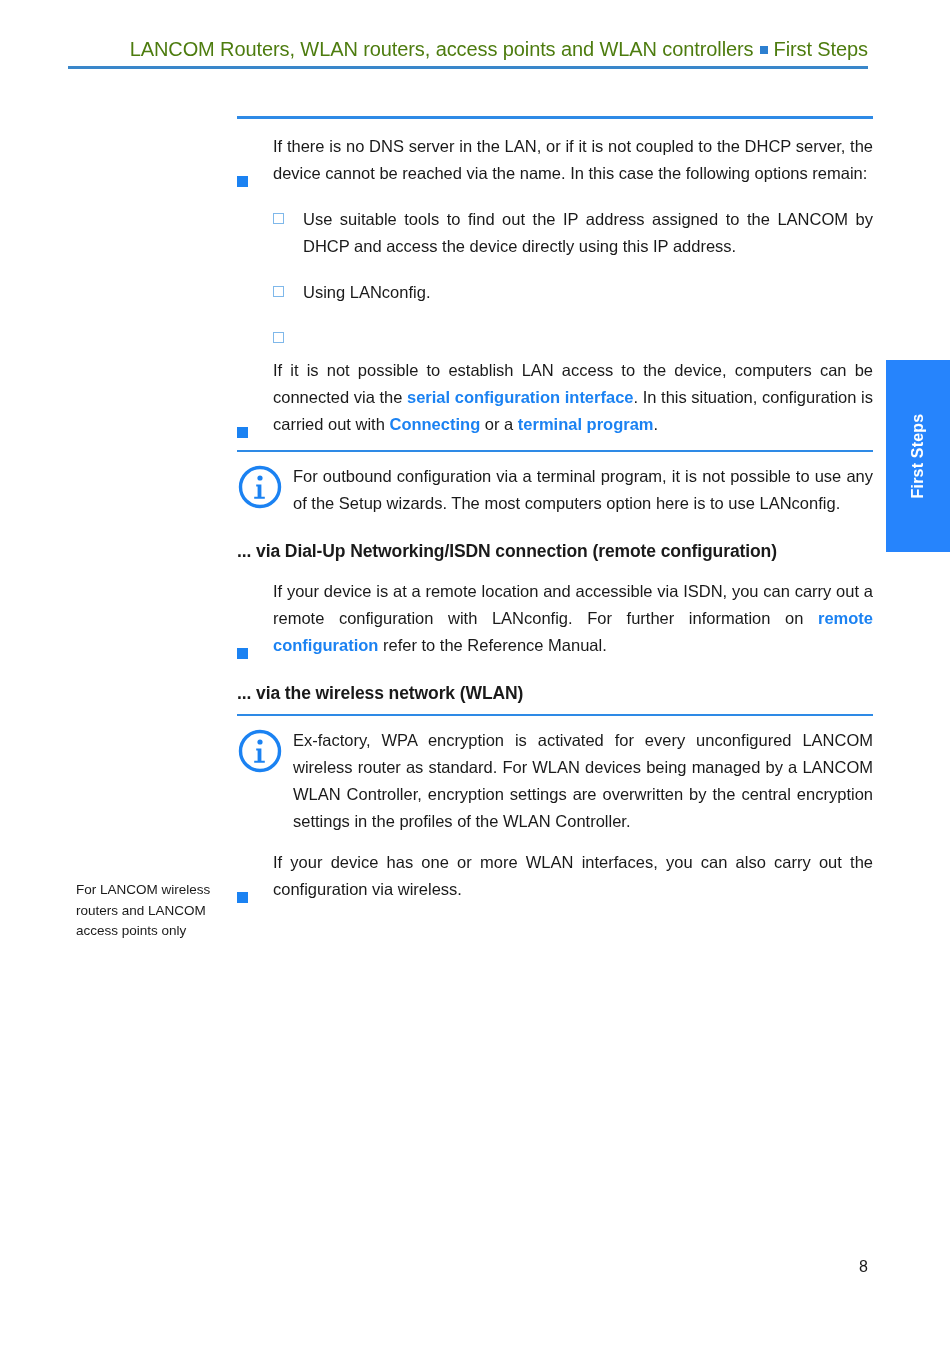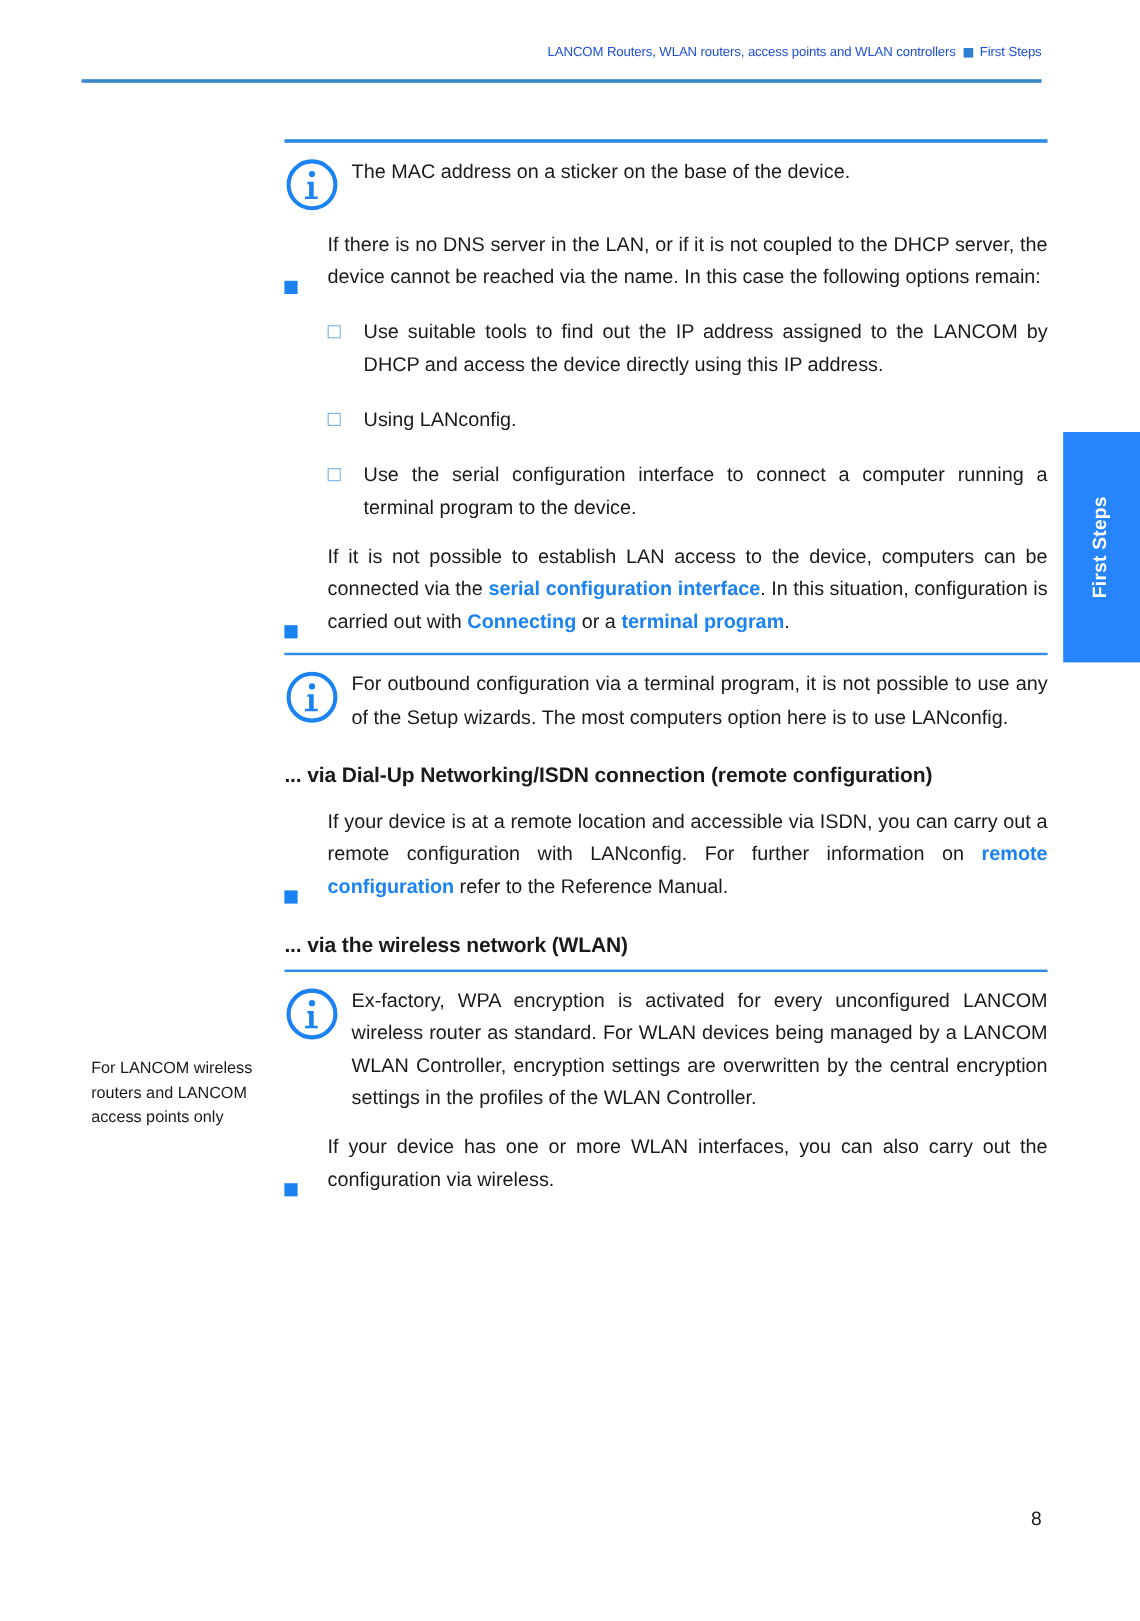--- a/index.html
+++ b/index.html
@@ -23,23 +23,23 @@
     top: 0;
     width: 950px;
     height: 70px;
   }
   .header-text {
     position: absolute;
     left: 0;
     top: 38px;
     width: 868px;
     text-align: right;
-    font-size: 11px;
+    font-size: 20px;
     letter-spacing: -0.1px;
-    color: #1d4ed8;
+    color: #4d7c0f;
     white-space: nowrap;
   }
   .header-sq {
     display: inline-block;
     width: 8px;
     height: 8px;
     background: #2d7fd0;
     margin: 0 6px 1px 6px;
     vertical-align: middle;
   }
@@ -214,115 +214,104 @@
   <div class="header-rule"></div>
 </div>
 
 <div class="side-tab">
   <span class="side-tab-label">First Steps</span>
 </div>
 
 <div class="margin-note">For LANCOM wireless routers and LANCOM access points only</div>
 
 <div class="content">
+
+  <div class="note">
+    <div class="note-rule"></div>
+  </div>
+
+  <div class="b1">
+    <div class="b1-marker">
+        <i></i>
+      </div>
+    <div class="b1-text">If there is no DNS server in the LAN, or if it is not coupled to the DHCP server, the device cannot be reached via the name. In this case the following options remain:</div>
+  </div>
+
+  <div class="b2">
+    <div class="b2-marker">
+        <i></i>
+      </div>
+    <div class="b2-text">Use suitable tools to find out the IP address assigned to the LANCOM by DHCP and access the device directly using this IP address.</div>
+  </div>
+  <div class="b2">
+    <div class="b2-marker">
+        <i></i>
+      </div>
+    <div class="b2-text">Using LANconfig.</div>
+  </div>
+  <div class="b2">
+    <div class="b2-marker">
+        <i></i>
+      </div>
+  </div>
+
+
+  <div class="b1">
+    <div class="b1-marker">
+        <i></i>
+      </div>
+    <div class="b1-text"><span>If it is not possible to establish LAN access to the device, computers can be connected via the </span><span class="lnk">serial configuration interface</span><span>. In this situation, configuration is carried out with </span><span class="lnk">Connecting</span><span> or a </span><span class="lnk">terminal program</span><span>.</span></div>
+  </div>
+
+  <div class="spacer-md"></div>
 
   <div class="note">
     <div class="note-rule"></div>
     <div class="note-body">
       <div class="info-icon">
         <svg width="46" height="46" viewBox="0 0 46 46">
           <circle cx="23" cy="23" r="19.5" fill="none" stroke="#1b82f2" stroke-width="3.4"></circle>
           <circle cx="23" cy="14" r="2.6" fill="#1b82f2"></circle>
           <path d="M19.2 20.5 h5.2 v12.2 h3.4 v2.1 h-10.6 v-2.1 h3.4 v-10.1 h-1.4 z" fill="#1b82f2"></path>
         </svg>
       </div>
-      <div class="note-text">The MAC address on a sticker on the base of the device.</div>
+      <div class="note-text">For outbound configuration via a terminal program, it is not possible to use any of the Setup wizards. The most computers option here is to use LANconfig.</div>
     </div>
   </div>
+
+  <div class="h2">... via Dial-Up Networking/ISDN connection (remote configuration)</div>
 
   <div class="b1">
     <div class="b1-marker">
         <i></i>
       </div>
-    <div class="b1-text">If there is no DNS server in the LAN, or if it is not coupled to the DHCP server, the device cannot be reached via the name. In this case the following options remain:</div>
-  </div>
-
-  <div class="b2">
-    <div class="b2-marker">
-        <i></i>
-      </div>
-    <div class="b2-text">Use suitable tools to find out the IP address assigned to the LANCOM by DHCP and access the device directly using this IP address.</div>
-  </div>
-  <div class="b2">
-    <div class="b2-marker">
-        <i></i>
-      </div>
-    <div class="b2-text">Using LANconfig.</div>
-  </div>
-  <div class="b2">
-    <div class="b2-marker">
-        <i></i>
-      </div>
-    <div class="b2-text">Use the serial configuration interface to connect a computer running a terminal program to the device.</div>
-  </div>
-
-
-  <div class="b1">
-    <div class="b1-marker">
-        <i></i>
-      </div>
-    <div class="b1-text"><span>If it is not possible to establish LAN access to the device, computers can be connected via the </span><span class="lnk">serial configuration interface</span><span>. In this situation, configuration is carried out with </span><span class="lnk">Connecting</span><span> or a </span><span class="lnk">terminal program</span><span>.</span></div>
-  </div>
-
-  <div class="spacer-md"></div>
+    <div class="b1-text"><span>If your device is at a remote location and accessible via ISDN, you can carry out a remote configuration with LANconfig. For further information on </span><span class="lnk">remote configuration</span><span> refer to the Reference Manual.</span></div>
+  </div>
+
+  <div class="h2">... via the wireless network (WLAN)</div>
+
+  <div class="spacer-sm"></div>
 
   <div class="note">
     <div class="note-rule"></div>
     <div class="note-body">
       <div class="info-icon">
         <svg width="46" height="46" viewBox="0 0 46 46">
           <circle cx="23" cy="23" r="19.5" fill="none" stroke="#1b82f2" stroke-width="3.4"></circle>
           <circle cx="23" cy="14" r="2.6" fill="#1b82f2"></circle>
           <path d="M19.2 20.5 h5.2 v12.2 h3.4 v2.1 h-10.6 v-2.1 h3.4 v-10.1 h-1.4 z" fill="#1b82f2"></path>
         </svg>
       </div>
-      <div class="note-text">For outbound configuration via a terminal program, it is not possible to use any of the Setup wizards. The most computers option here is to use LANconfig.</div>
+      <div class="note-text">Ex-factory, WPA encryption is activated for every unconfigured LANCOM wireless router as standard. For WLAN devices being managed by a LANCOM WLAN Controller, encryption settings are overwritten by the central encryption settings in the profiles of the WLAN Controller.</div>
     </div>
   </div>
-
-  <div class="h2">... via Dial-Up Networking/ISDN connection (remote configuration)</div>
 
   <div class="b1">
     <div class="b1-marker">
         <i></i>
       </div>
-    <div class="b1-text"><span>If your device is at a remote location and accessible via ISDN, you can carry out a remote configuration with LANconfig. For further information on </span><span class="lnk">remote configuration</span><span> refer to the Reference Manual.</span></div>
-  </div>
-
-  <div class="h2">... via the wireless network (WLAN)</div>
-
-  <div class="spacer-sm"></div>
-
-  <div class="note">
-    <div class="note-rule"></div>
-    <div class="note-body">
-      <div class="info-icon">
-        <svg width="46" height="46" viewBox="0 0 46 46">
-          <circle cx="23" cy="23" r="19.5" fill="none" stroke="#1b82f2" stroke-width="3.4"></circle>
-          <circle cx="23" cy="14" r="2.6" fill="#1b82f2"></circle>
-          <path d="M19.2 20.5 h5.2 v12.2 h3.4 v2.1 h-10.6 v-2.1 h3.4 v-10.1 h-1.4 z" fill="#1b82f2"></path>
-        </svg>
-      </div>
-      <div class="note-text">Ex-factory, WPA encryption is activated for every unconfigured LANCOM wireless router as standard. For WLAN devices being managed by a LANCOM WLAN Controller, encryption settings are overwritten by the central encryption settings in the profiles of the WLAN Controller.</div>
-    </div>
-  </div>
-
-  <div class="b1">
-    <div class="b1-marker">
-        <i></i>
-      </div>
     <div class="b1-text">If your device has one or more WLAN interfaces, you can also carry out the configuration via wireless.</div>
   </div>
 
 
 </div>
 
 <div class="page-number">8</div>
 
 </body></html>

